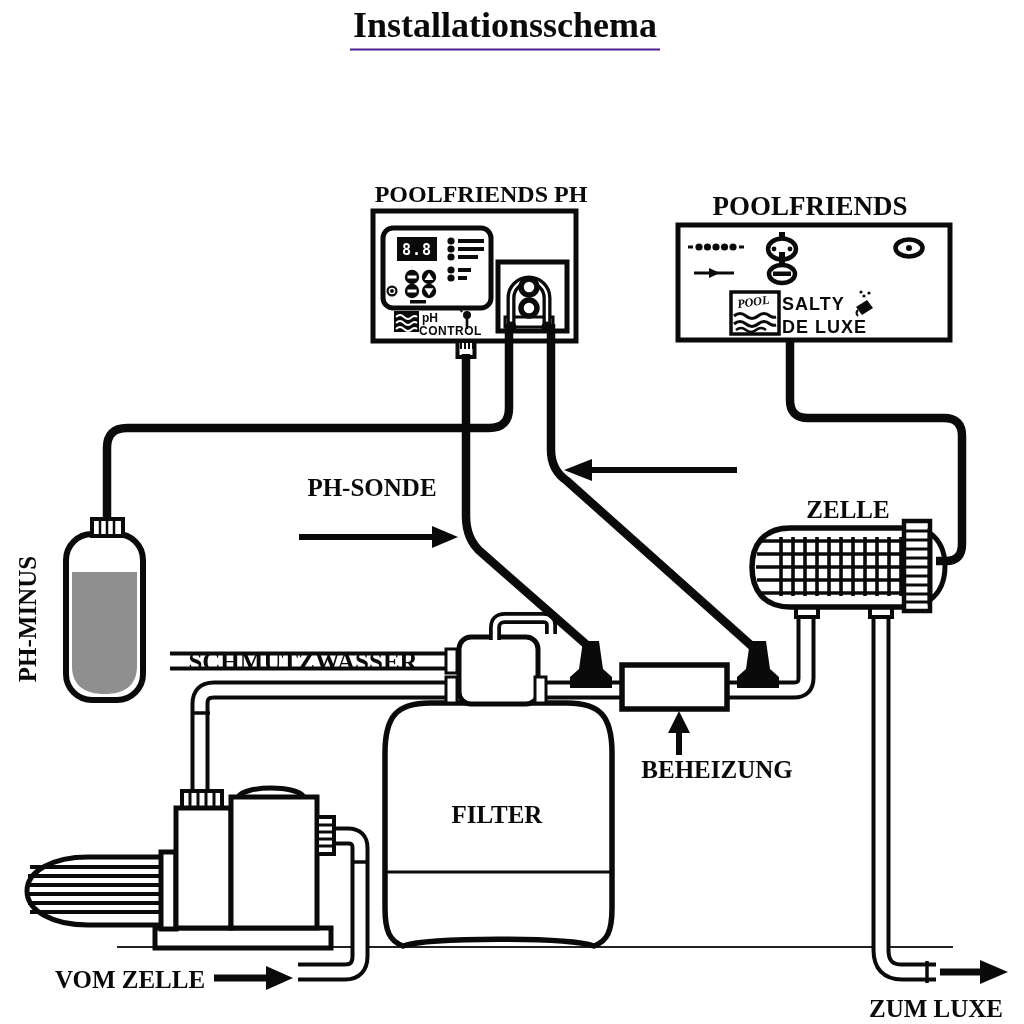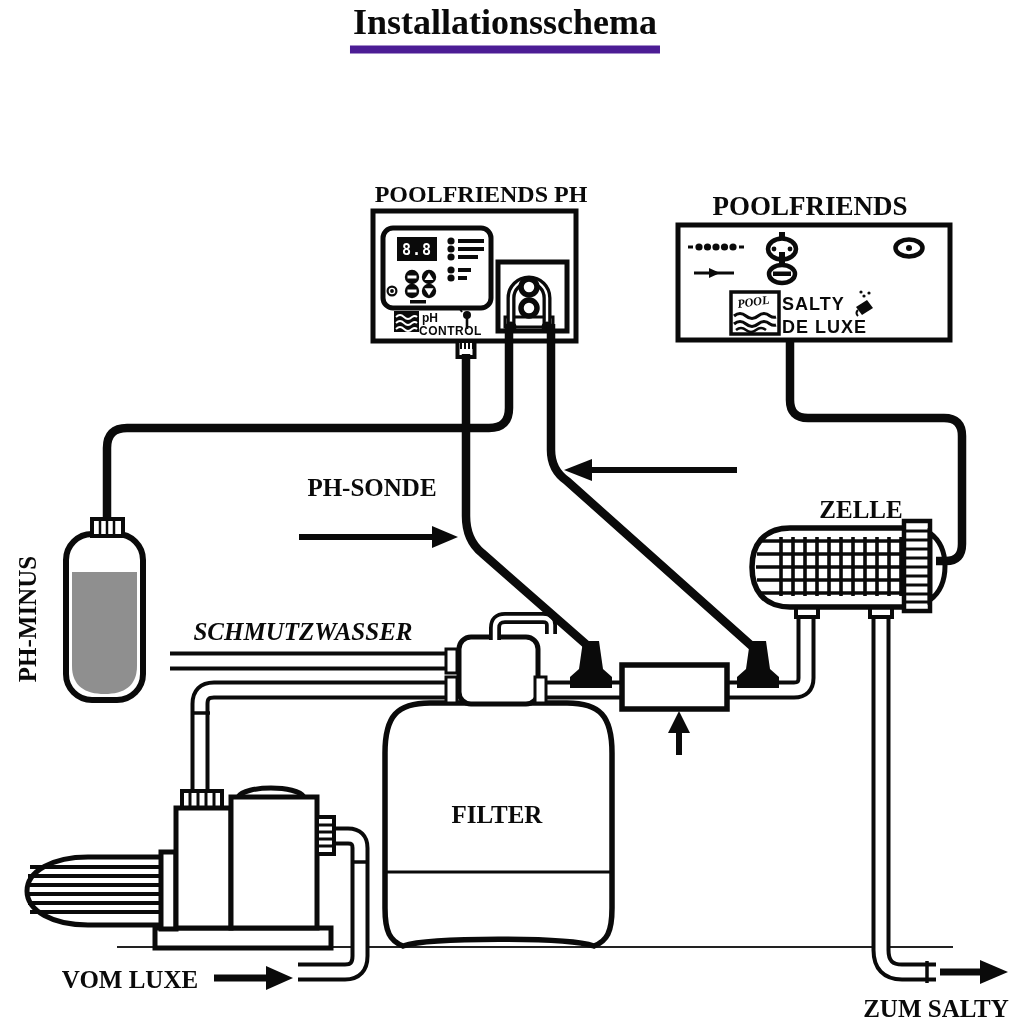--- a/index.html
+++ b/index.html
@@ -2,21 +2,21 @@
 <html><head>
 <meta charset="utf-8">
 <style>
   html,body{margin:0;padding:0;background:#ffffff;}
   .canvas{position:relative;width:1024px;height:1024px;background:#ffffff;overflow:hidden;
           font-family:"Liberation Serif","DejaVu Serif",serif;}
   .canvas svg{position:absolute;left:0;top:0;}
   .lbl{position:absolute;font-weight:700;color:#0a0a0a;white-space:nowrap;
        transform:translate(-50%,-50%);font-size:25px;letter-spacing:0;z-index:5;}
   .lbl.vertical{transform:translate(-50%,-50%) rotate(-90deg);}
-  .lbl.title{font-size:36px;border-bottom:8px solid #4c1d95;padding:0 3px 3px 3px;}
+  .lbl.title{font-size:36px;border-bottom:2px solid #4c1d95;padding:0 3px 3px 3px;}
   .lbl.big{font-size:27px;}
   .lbl.mid{font-size:24px;}
   text.sans{font-family:"Liberation Sans","DejaVu Sans",sans-serif;font-weight:700;fill:#0a0a0a;}
   text.seg{font-family:"DejaVu Sans Mono","Liberation Mono",monospace;font-weight:700;fill:#ffffff;}
   text.script{font-family:"Liberation Serif","DejaVu Serif",serif;font-style:italic;font-weight:700;fill:#0a0a0a;}
 </style>
 </head>
 <body>
 
 <div class="canvas">
@@ -274,20 +274,21 @@
       <line x1="940" y1="972" x2="982" y2="972" stroke-width="7"></line>
       <polygon points="980,960 980,984 1008,972" stroke="none"></polygon>
     </g>
   </g>
 </svg>
 
 <div class="lbl title" style="left:505px;top:27px;">Installationsschema</div>
 <div class="lbl mid" style="left:481px;top:194px;">POOLFRIENDS PH</div>
 <div class="lbl big" style="left:810px;top:206px;">POOLFRIENDS</div>
 <div class="lbl" style="left:372px;top:488px;">PH-SONDE</div>
-<div class="lbl" style="left:848px;top:510px;margin-left:13px;">ZELLE</div>
+<div class="lbl" style="left:848px;top:510px;">ZELLE</div>
 <div class="lbl vertical" style="left:28px;top:619px;">PH-MINUS</div>
-<div class="lbl" style="left:303px;top:632px;font-style:italic;">SCHMUTZWASSER</div>
+<div class="lbl" style="left:303px;top:662px;">SCHMUTZWASSER</div>
 <div class="lbl" style="left:497px;top:815px;">FILTER</div>
-<div class="lbl" style="left:130px;top:980px;">VOM LUXE</div>
-<div class="lbl" style="left:936px;top:1009px;">ZUM SALTY</div>
+<div class="lbl" style="left:717px;top:770px;">BEHEIZUNG</div>
+<div class="lbl" style="left:130px;top:980px;">VOM ZELLE</div>
+<div class="lbl" style="left:936px;top:1009px;">ZUM LUXE</div>
 
 </div>
 
 </body></html>

